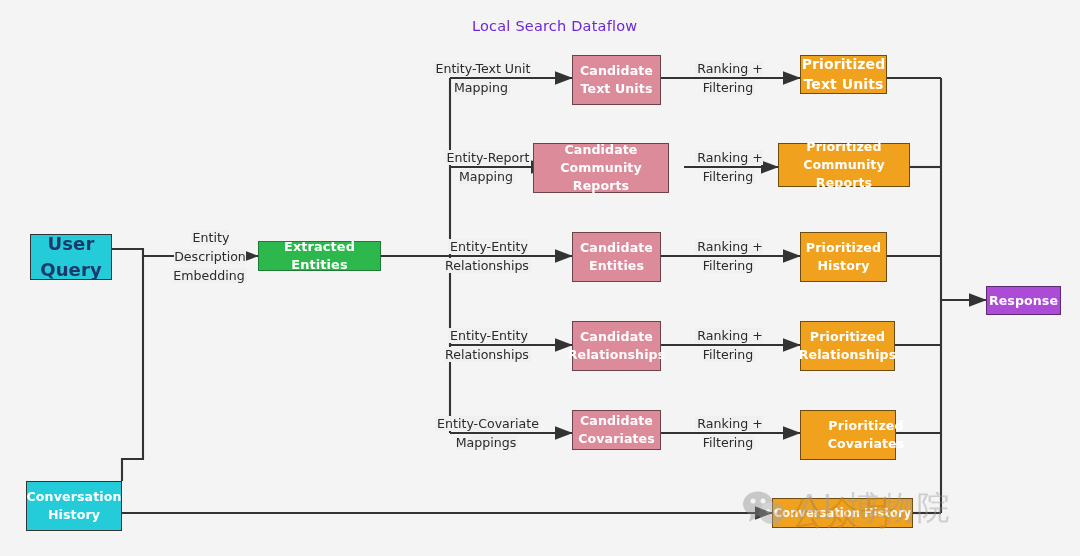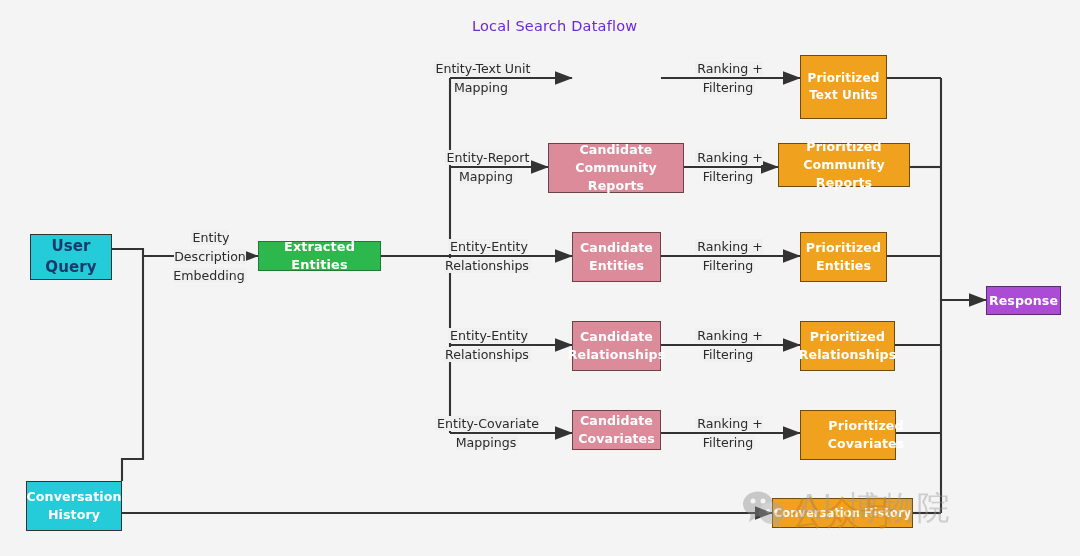--- a/index.html
+++ b/index.html
@@ -110,34 +110,35 @@
 
     <path class="ln" d="M941,300 L986,300" marker-end="url(#ah)"></path>
 
     <path class="ln" d="M122,513 L772,513" marker-end="url(#ah)"></path>
 
     <path class="ln" d="M913,513 L941,513"></path>
   </svg>
 
   <div id="title">Local Search Dataflow</div>
 
-  <div class="node n-cyan dark-label" style="left:30px;top:234px;width:82px;height:46px;font-size:15px;">User Query</div>
+  <div class="node n-cyan dark-label" style="left:30px;top:234px;width:82px;height:46px;font-size:18px;">User Query</div>
 
   <div class="node n-cyan" style="left:26px;top:481px;width:96px;height:50px;font-size:12.6px;">Conversation History</div>
 
   <div class="node n-green" style="left:258px;top:241px;width:123px;height:30px;font-size:12.9px;">Extracted Entities</div>
 
-  <div class="node n-pink" style="left:548px;top:143px;width:136px;height:50px;font-size:12.6px;">Candidate Community Reports</div>
+  <div class="node n-pink" style="left:572px;top:55px;width:89px;height:50px;font-size:12.6px;">Candidate Text Units</div>
+  <div class="node n-pink" style="left:533px;top:143px;width:136px;height:50px;font-size:12.6px;">Candidate Community Reports</div>
   <div class="node n-pink" style="left:572px;top:232px;width:89px;height:50px;font-size:12.6px;">Candidate Entities</div>
   <div class="node n-pink" style="left:572px;top:321px;width:89px;height:50px;font-size:12.6px;">Candidate Relationships</div>
   <div class="node n-pink" style="left:572px;top:410px;width:89px;height:40px;font-size:12.6px;">Candidate Covariates</div>
 
-  <div class="node n-orange" style="left:800px;top:55px;width:87px;height:64px;font-size:12px;">Prioritized Text Units</div>
+  <div class="node n-orange" style="left:800px;top:55px;width:87px;height:39px;font-size:14px;">Prioritized Text Units</div>
   <div class="node n-orange" style="left:778px;top:143px;width:132px;height:44px;font-size:12.6px;">Prioritized Community Reports</div>
-  <div class="node n-orange" style="left:800px;top:232px;width:87px;height:50px;font-size:12.6px;">Prioritized Entities</div>
+  <div class="node n-orange" style="left:800px;top:232px;width:87px;height:50px;font-size:12.6px;">Prioritized History</div>
   <div class="node n-orange" style="left:800px;top:321px;width:95px;height:50px;font-size:12.6px;">Prioritized Relationships</div>
   <div class="node n-orange" style="left:800px;top:410px;width:96px;height:50px;font-size:12.6px;padding-left:36px;">Prioritized Covariates</div>
 
   <div class="node n-purple" style="left:986px;top:286px;width:75px;height:29px;font-size:12.6px;">Response</div>
 
   <div class="node n-orange" style="left:772px;top:498px;width:141px;height:30px;font-size:11.4px;">Conversation History</div>
 
   <div class="elabel" style="left:164px;top:228px;width:92px;"><span>Entity Description Embedding</span></div>
 
   <div class="elabel" style="left:430px;top:59px;width:104px;"><span>Entity-Text Unit Mapping</span></div>

